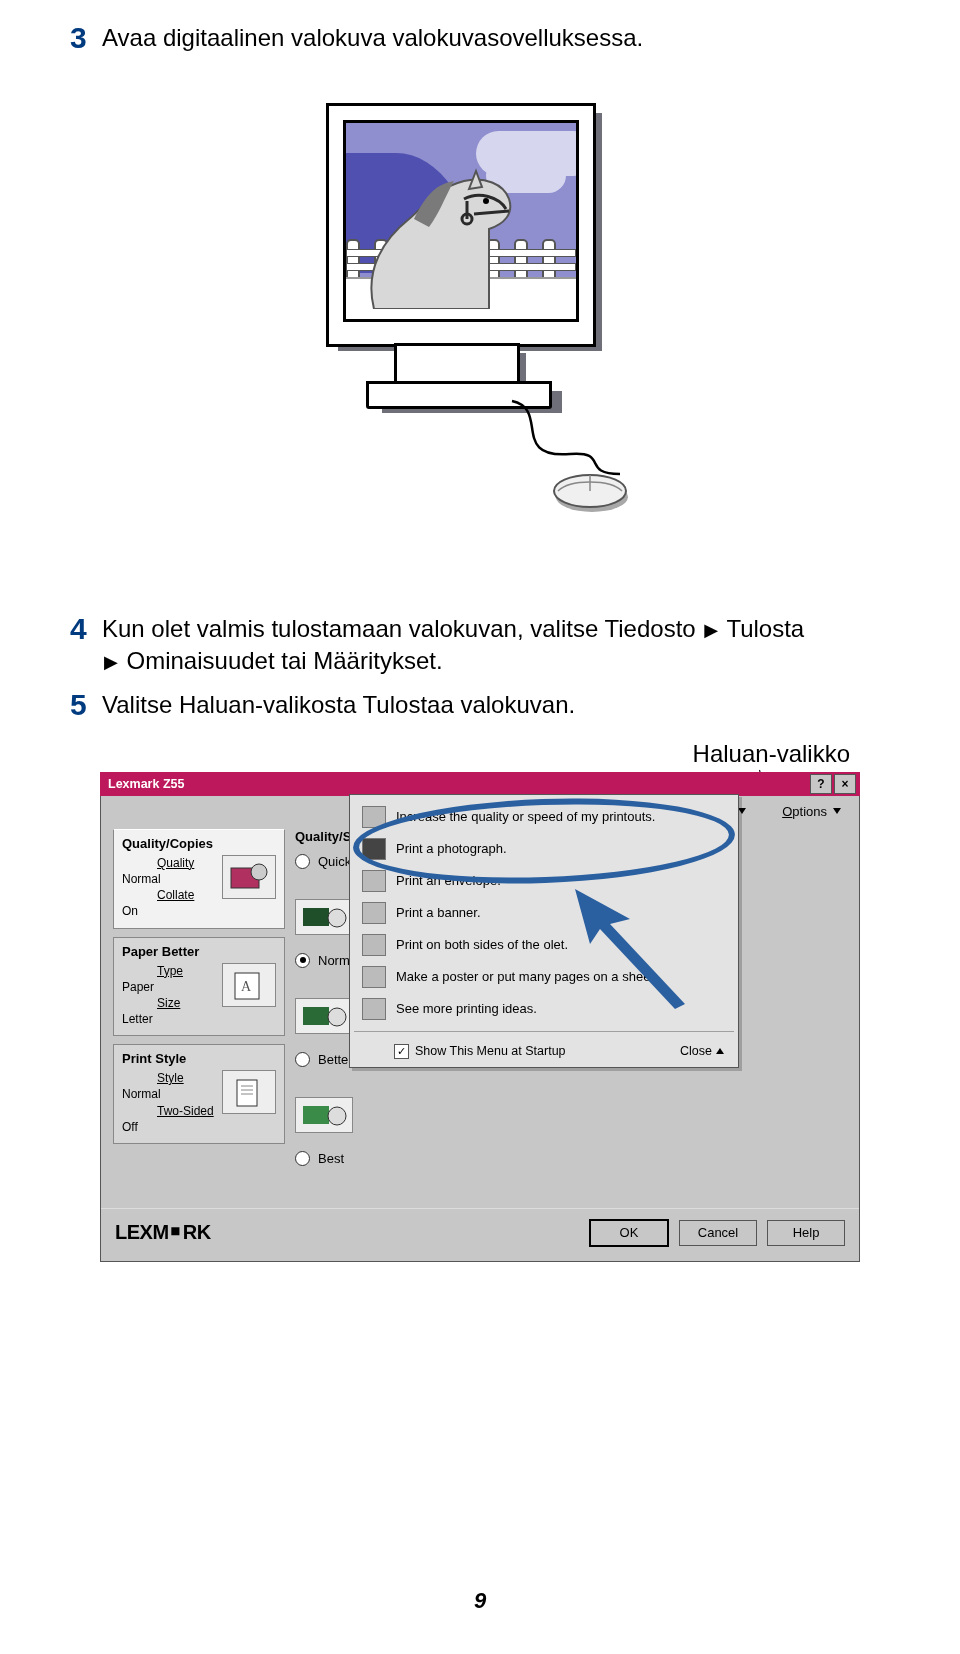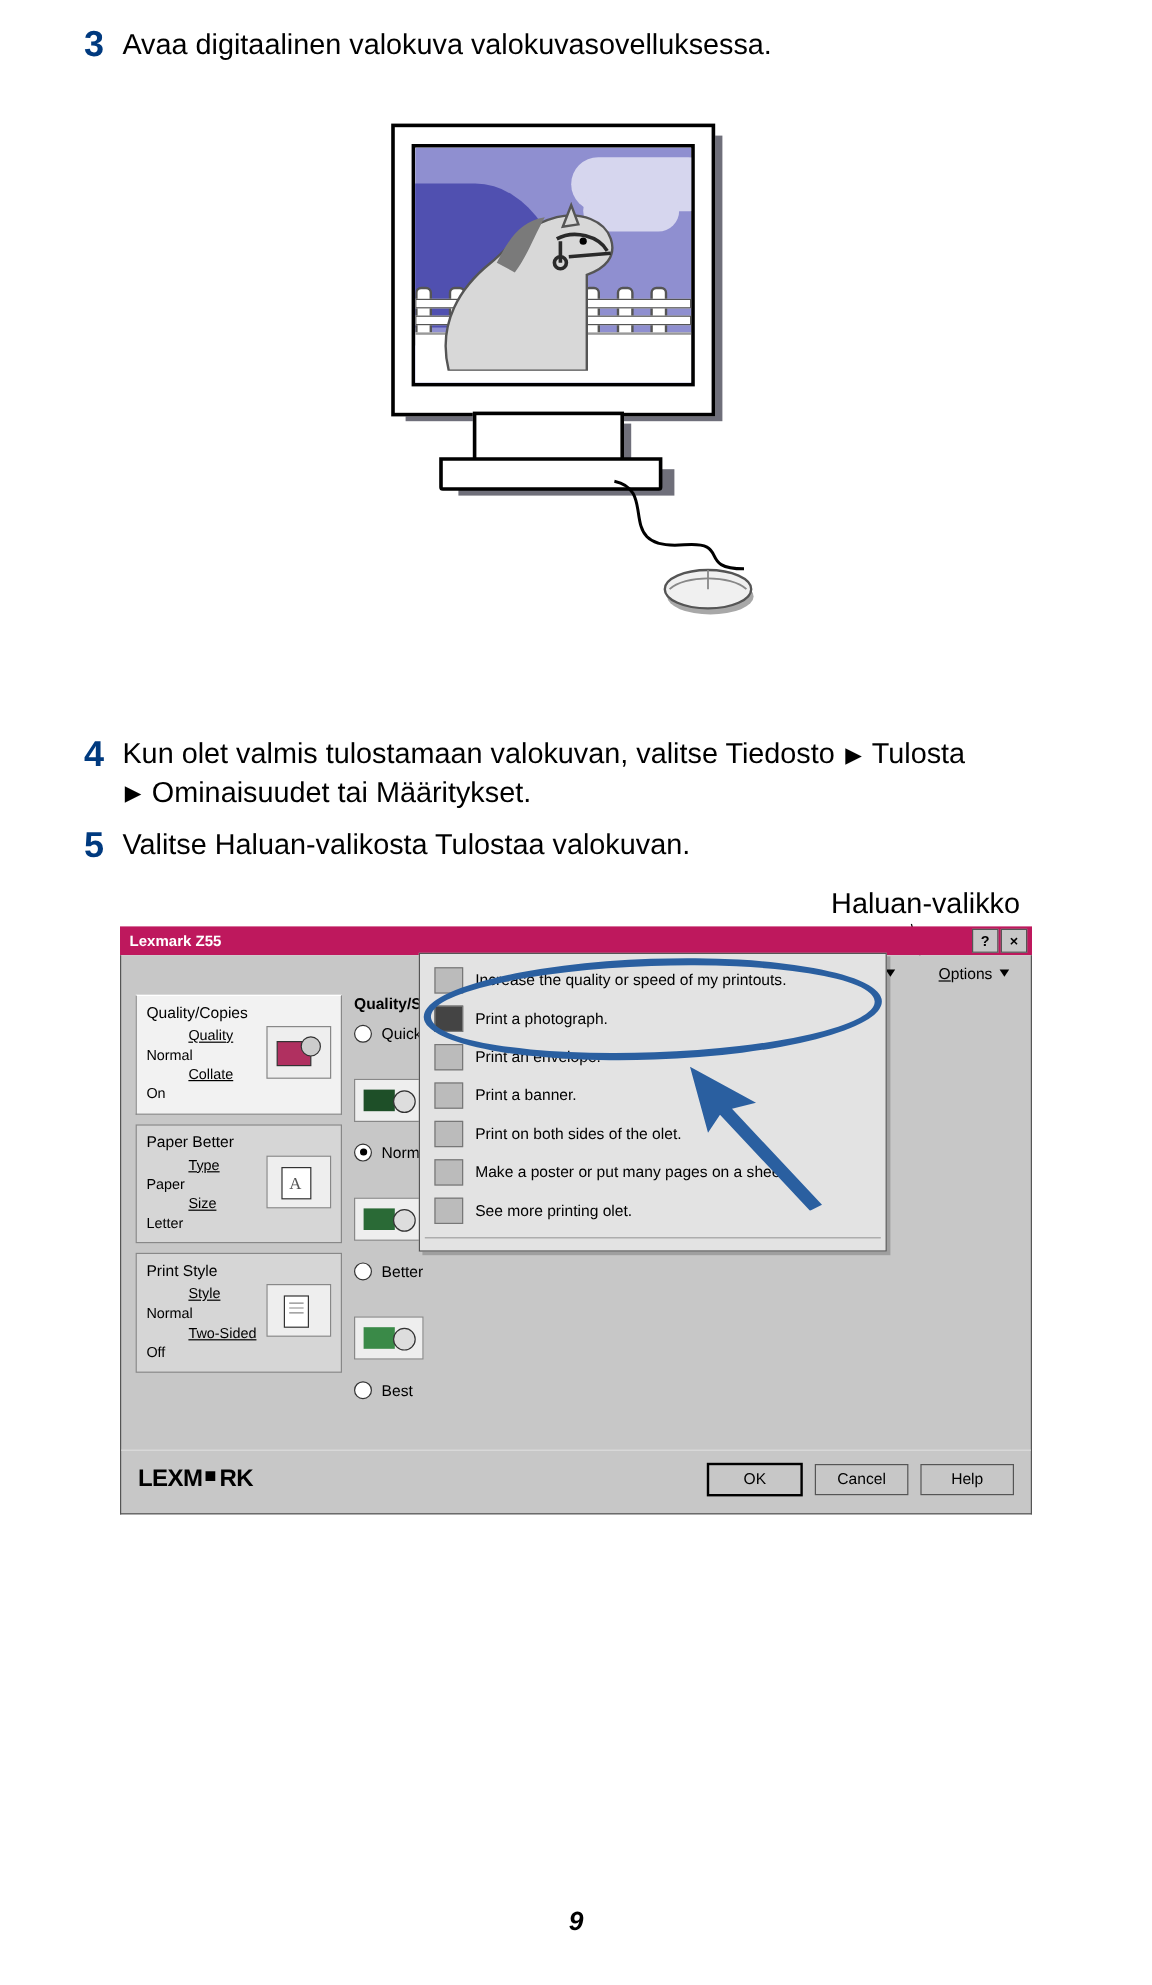--- a/index.html
+++ b/index.html
@@ -196,21 +196,21 @@
   }
   .panel-tab {
     background: #d6d6d6;
     border: 1px solid #888;
     padding: 6px 8px 8px 8px;
   }
   .panel-tab.white {
     background: #f2f2f2;
     border-top: 1px solid #fff;
   }
-  .panel-tab .title { font-weight: normal; font-size: 13px; margin-bottom: 4px; }
+  .panel-tab .title { font-weight: bold; font-size: 13px; margin-bottom: 4px; }
   .panel-tab .row { display:flex; justify-content:space-between; align-items:flex-start; }
   .panel-tab .meta { font-size: 12px; line-height: 1.35; }
   .panel-tab .meta .lbl { text-decoration: underline; display:block;margin-left:35px; }
   .panel-tab .meta .val { display:block; }
   .thumb {
     width: 52px; height: 42px; background: #eee; border: 1px solid #888; margin-left: 6px; flex-shrink:0;
     display:flex; align-items:center; justify-content:center;
   }
   .col-mid {
     width: 200px;
@@ -557,23 +557,30 @@
             <div class="popup-row">
                 <span class="icon"></span>
                 <span>Print on both sides of the olet.</span>
               </div>
             <div class="popup-row">
                 <span class="icon"></span>
                 <span>Make a poster or put many pages on a sheet.</span>
               </div>
             <div class="popup-row">
                 <span class="icon"></span>
-                <span>See more printing olet.</span>
+                <span>See more printing ideas.</span>
               </div>
             <div class="popup-sep"></div>
+            <div class="popup-footer">
+              <span class="chk-row">
+                  <span class="chk chkd"></span>
+                  <span>Show This Menu at Startup</span>
+                </span>
+              <span><span>Close</span><span class="tri-up"></span></span>
+            </div>
           </div>
         </div>
       </div>
 
       <div class="branding-row">
         <span class="brand">LEXM<span class="diamond">◆</span>RK</span>
         <span class="spacer"></span>
         <span class="btn primary">OK</span>
         <span class="btn">Cancel</span>
         <span class="btn">Help</span>

